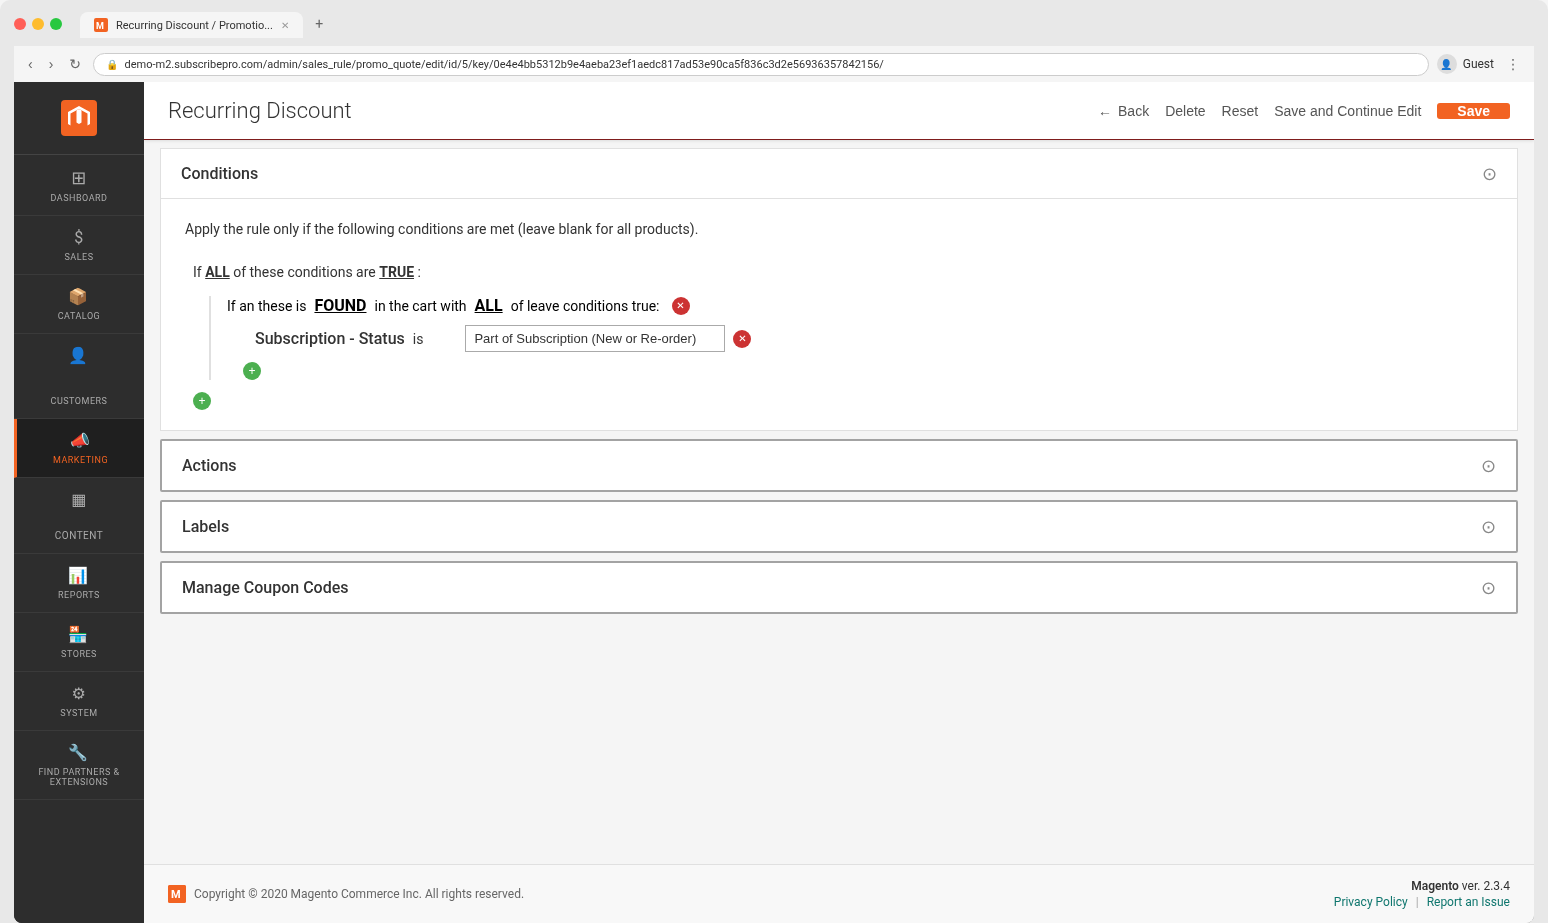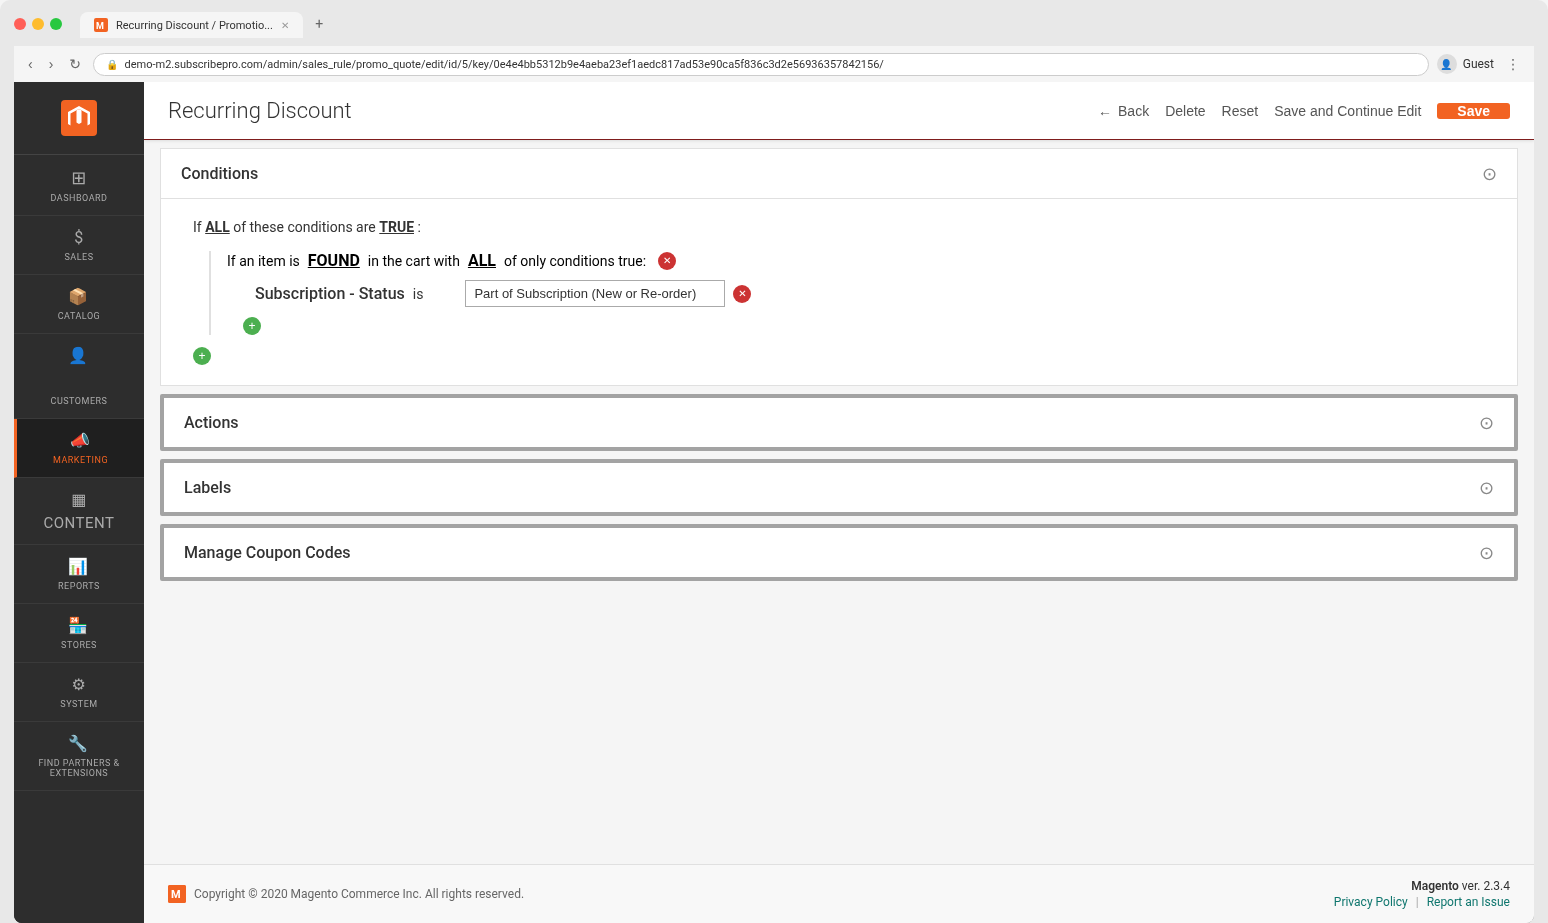--- a/index.html
+++ b/index.html
@@ -63,21 +63,21 @@
       background: none; border: none; cursor: pointer; font-size: 14px; color: #555;
       display: flex; align-items: center; gap: 6px;
     }
     .btn-save {
       background: #f26322; color: white; border: none; padding: 0 20px;
       font-size: 14px; font-weight: 600; cursor: pointer; border-radius: 3px;
     }
 
     
     .section {
-      background: white; margin-bottom: 8px; border: 4px solid #a3a3a3; border-radius: 2px;
+      background: white; margin-bottom: 8px; border: 2px solid #a3a3a3; border-radius: 2px;
     }
     .section-header {
       padding: 14px 20px; display: flex; justify-content: space-between; align-items: center;
       cursor: pointer; border-bottom: 1px solid #e0e0e0;
     }
     .section-header.collapsed { border-bottom: none; }
     .section-title { font-size: 16px; font-weight: 500; color: #333; }
     .section-toggle { color: #666; font-size: 16px; }
 
     
@@ -197,21 +197,21 @@
       <div class="sidebar-item">
         <span style="font-size:16px;">👤</span>
         <span style="font-size:9px; letter-spacing:0.5px;margin-top:26px;">CUSTOMERS</span>
       </div>
       <div class="sidebar-item active-selected" style="background:#1f1f1f; color:#f26322; border-left:3px solid #f26322;">
         <span style="font-size:16px;">📣</span>
         <span style="font-size:9px; letter-spacing:0.5px;">MARKETING</span>
       </div>
       <div class="sidebar-item">
         <span style="font-size:16px;">▦</span>
-        <span style="font-size:15px; letter-spacing:0.5px;">CONTENT</span>
+        <span style="font-size:10px; letter-spacing:0.5px;margin-top:16px;">CONTENT</span>
       </div>
       <div class="sidebar-item">
         <span style="font-size:16px;">📊</span>
         <span style="font-size:9px; letter-spacing:0.5px;">REPORTS</span>
       </div>
       <div class="sidebar-item">
         <span style="font-size:16px;">🏪</span>
         <span style="font-size:9px; letter-spacing:0.5px;">STORES</span>
       </div>
       <div class="sidebar-item">
@@ -249,44 +249,45 @@
       </div>
 
       <div style="padding: 0 16px 16px; flex: 1; overflow-y: auto;">
 
         <div class="conditions-section" style="margin-top: 8px;">
           <div class="conditions-header">
             <span class="section-title">Conditions</span>
             <span class="section-toggle" style="font-size:18px; color:#888;">⊙</span>
           </div>
           <div class="conditions-body">
+            <p class="conditions-description">Apply the rule only if the following conditions are met (leave blank for all products).</p>
 
             <div class="condition-line">
               <span>If</span>
               <span> </span>
               <span style="font-weight:700; text-decoration:underline; cursor:pointer; color:#333;">ALL</span>
               <span> </span>
               <span>of these conditions are</span>
               <span> </span>
               <span style="font-weight:700; text-decoration:underline; cursor:pointer; color:#333;">TRUE</span>
               <span> :</span>
             </div>
 
             <div class="condition-nested">
 
               <div style="display:flex; align-items:center; gap:4px; margin-bottom: 10px;">
-                <span style="font-size:14px;">If an item is</span>
+                <span style="font-size:14px;">If an these is</span>
                 <span> </span>
                 <span style="font-weight:700; text-decoration:underline; cursor:pointer;">FOUND</span>
                 <span> </span>
                 <span style="font-size:14px;">in the cart with</span>
                 <span> </span>
                 <span style="font-weight:700; text-decoration:underline; cursor:pointer;">ALL</span>
                 <span> </span>
-                <span style="font-size:14px;">of only conditions true:</span>
+                <span style="font-size:14px;">of leave conditions true:</span>
                 <span> </span>
                 <button class="remove-btn" style="margin-left:4px;">✕</button>
               </div>
 
               <div class="condition-row">
                 <div style="width:16px;"></div>
                 <span class="condition-label">Subscription - Status</span>
                 <span class="condition-operator">is</span>
                 <div class="condition-select-wrapper">
                   <select class="condition-select">

